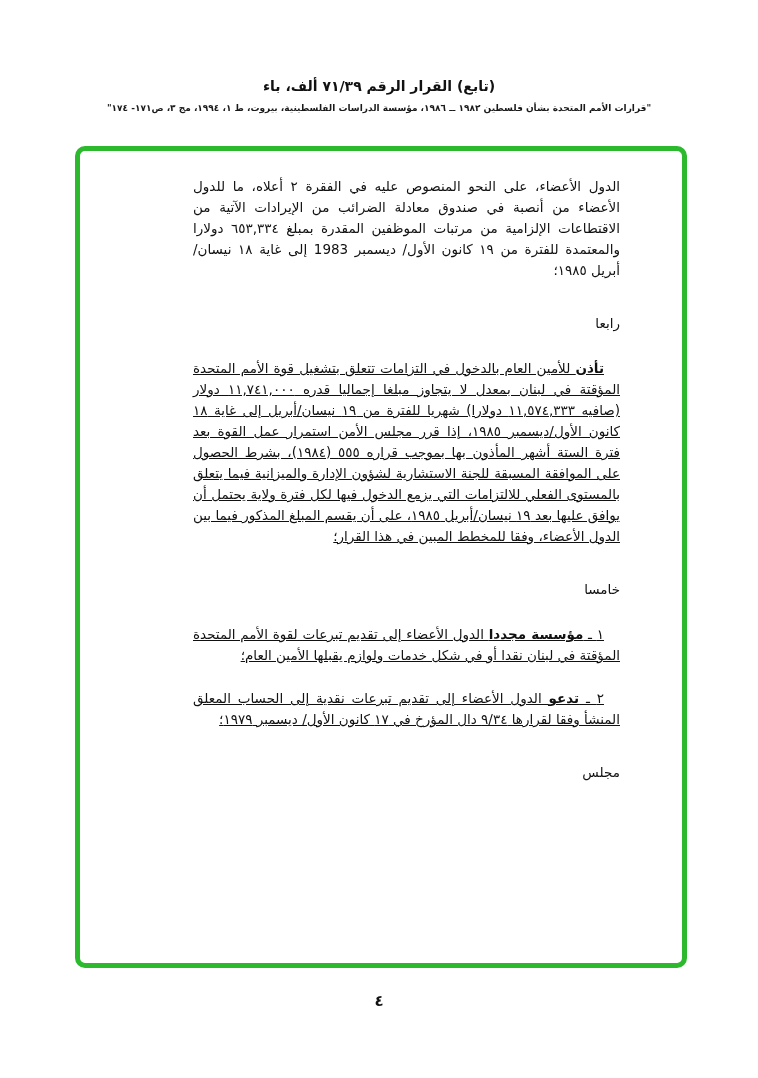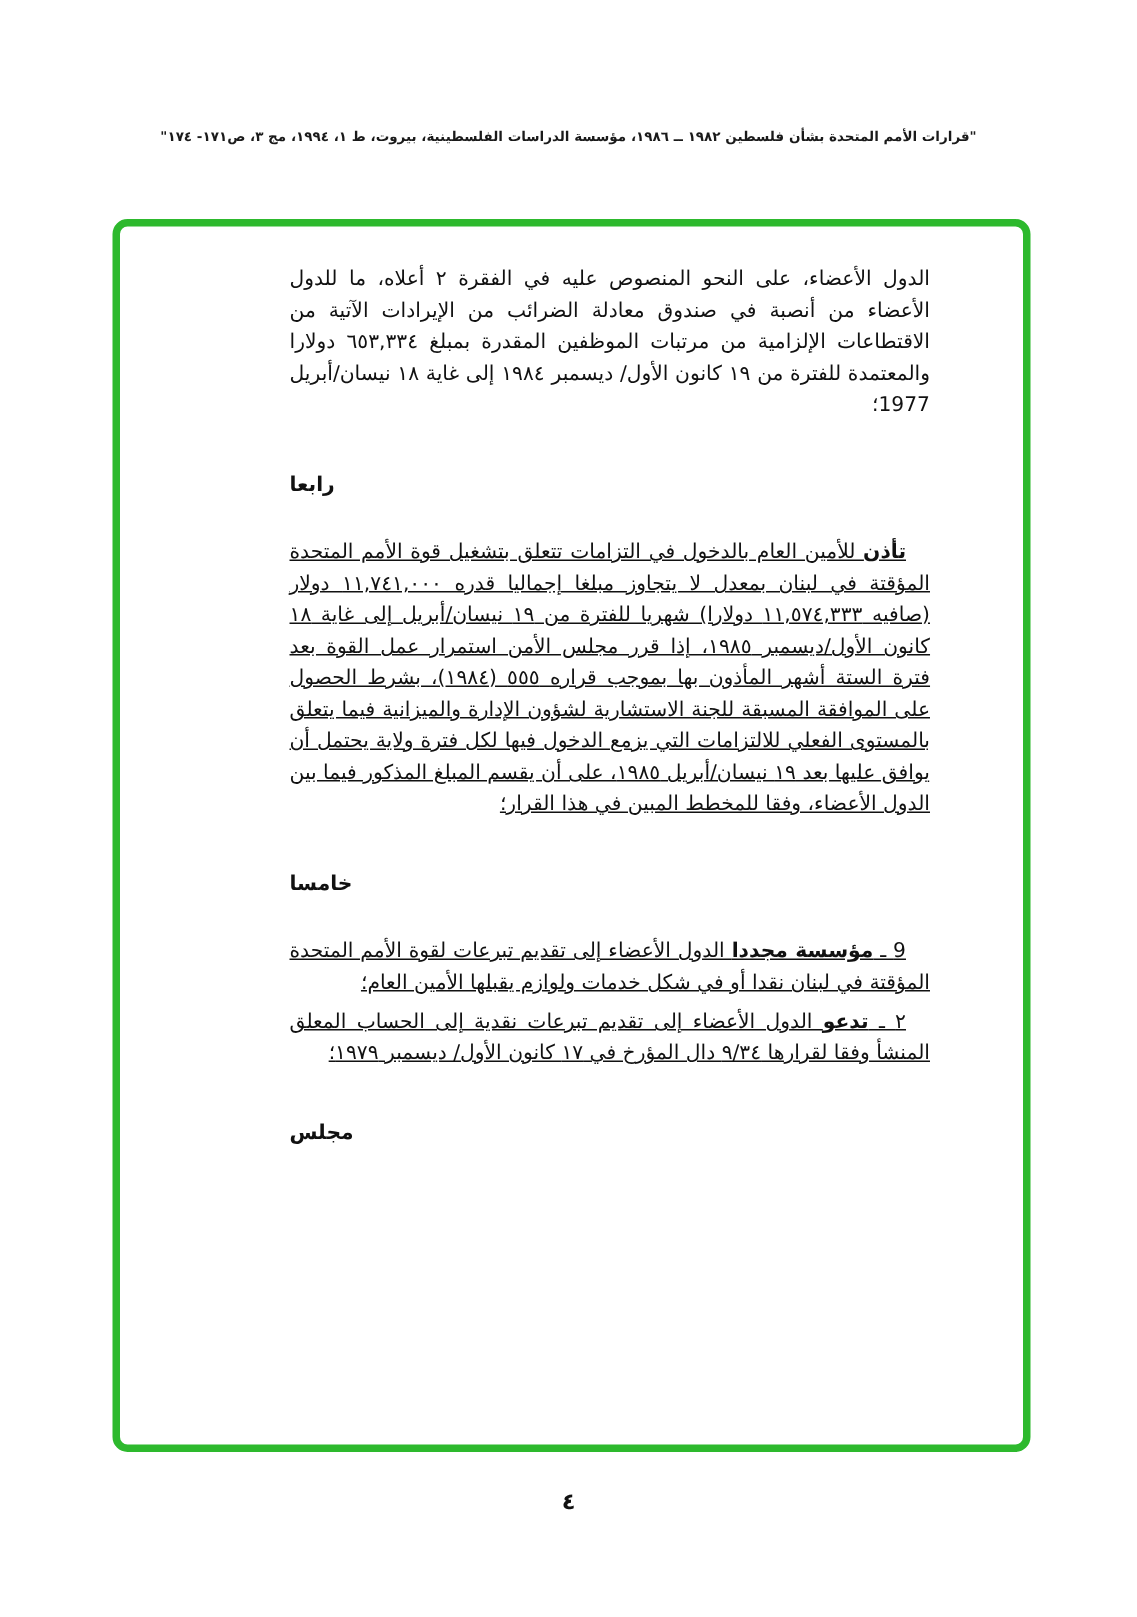--- a/index.html
+++ b/index.html
@@ -43,64 +43,65 @@
     left: 193px;
     top: 176px;
     width: 427px;
     direction: rtl;
     text-align: justify;
     font-size: 13.5px;
     line-height: 21px;
   }
   .para { margin: 0; }
   .para.indent { text-indent: 16px; text-decoration: underline; }
-  .para + .para { margin-top: 5px; }
+  .para + .para { margin-top: 22px; }
   .section-heading {
-    text-align: left;
+    text-align: right;
     font-size: 13.5px;
-    font-weight: bold;
+    font-weight: normal;
     margin: 32px 0 24px 0;
   }
   .lead { font-weight: bold; }
   .page-number {
     position: absolute;
     left: 0;
     right: 0;
     top: 992px;
     text-align: center;
     font-size: 15px;
     font-weight: bold;
     direction: rtl;
   }
 </style>
 </head>
 <body>
 
 <div class="page-header">
+  <div class="resolution-title">(تابع) القرار الرقم ٧١/٣٩ ألف، باء</div>
   <div class="source-citation">"قرارات الأمم المتحدة بشأن فلسطين ١٩٨٢ ــ ١٩٨٦، مؤسسة الدراسات الفلسطينية، بيروت، ط ١، ١٩٩٤، مج ٣، ص١٧١- ١٧٤"</div>
 </div>
 
 <div class="highlight-frame" style="border-color: rgb(45, 185, 45);"></div>
 
 <div class="resolution-body">
 
   <p class="para">
-    <span>الدول الأعضاء، على النحو المنصوص عليه في الفقرة ٢ أعلاه، ما للدول الأعضاء من أنصبة في صندوق معادلة الضرائب من الإيرادات الآتية من الاقتطاعات الإلزامية من مرتبات الموظفين المقدرة بمبلغ ٦٥٣,٣٣٤ دولارا والمعتمدة للفترة من ١٩ كانون الأول/ ديسمبر ١٩٨٤ إلى غاية ١٨ نيسان/أبريل 1977؛</span>
+    <span>الدول الأعضاء، على النحو المنصوص عليه في الفقرة ٢ أعلاه، ما للدول الأعضاء من أنصبة في صندوق معادلة الضرائب من الإيرادات الآتية من الاقتطاعات الإلزامية من مرتبات الموظفين المقدرة بمبلغ ٦٥٣,٣٣٤ دولارا والمعتمدة للفترة من ١٩ كانون الأول/ ديسمبر 1983 إلى غاية ١٨ نيسان/أبريل ١٩٨٥؛</span>
   </p>
 
   <h3 class="section-heading">رابعا</h3>
 
   <p class="para indent">
     <span class="lead">تأذن</span><span> للأمين العام بالدخول في التزامات تتعلق بتشغيل قوة الأمم المتحدة المؤقتة في لبنان بمعدل لا يتجاوز مبلغا إجماليا قدره ١١,٧٤١,٠٠٠ دولار (صافيه ١١,٥٧٤,٣٣٣ دولارا) شهريا للفترة من ١٩ نيسان/أبريل إلى غاية ١٨ كانون الأول/ديسمبر ١٩٨٥، إذا قرر مجلس الأمن استمرار عمل القوة بعد فترة الستة أشهر المأذون بها بموجب قراره ٥٥٥ (١٩٨٤)، بشرط الحصول على الموافقة المسبقة للجنة الاستشارية لشؤون الإدارة والميزانية فيما يتعلق بالمستوى الفعلي للالتزامات التي يزمع الدخول فيها لكل فترة ولاية يحتمل أن يوافق عليها بعد ١٩ نيسان/أبريل ١٩٨٥، على أن يقسم المبلغ المذكور فيما بين الدول الأعضاء، وفقا للمخطط المبين في هذا القرار؛</span>
   </p>
 
   <h3 class="section-heading">خامسا</h3>
 
   <p class="para indent">
-    <span>9 ـ </span><span class="lead">مؤسسة مجددا</span><span> الدول الأعضاء إلى تقديم تبرعات لقوة الأمم المتحدة المؤقتة في لبنان نقدا أو في شكل خدمات ولوازم يقبلها الأمين العام؛</span>
+    <span>١ ـ </span><span class="lead">مؤسسة مجددا</span><span> الدول الأعضاء إلى تقديم تبرعات لقوة الأمم المتحدة المؤقتة في لبنان نقدا أو في شكل خدمات ولوازم يقبلها الأمين العام؛</span>
   </p>
 
   <p class="para indent">
     <span>٢ ـ </span><span class="lead">تدعو</span><span> الدول الأعضاء إلى تقديم تبرعات نقدية إلى الحساب المعلق المنشأ وفقا لقرارها ٩/٣٤ دال المؤرخ في ١٧ كانون الأول/ ديسمبر ١٩٧٩؛</span>
   </p>
 
   <h3 class="section-heading">مجلس</h3>
 
 
 </div>

